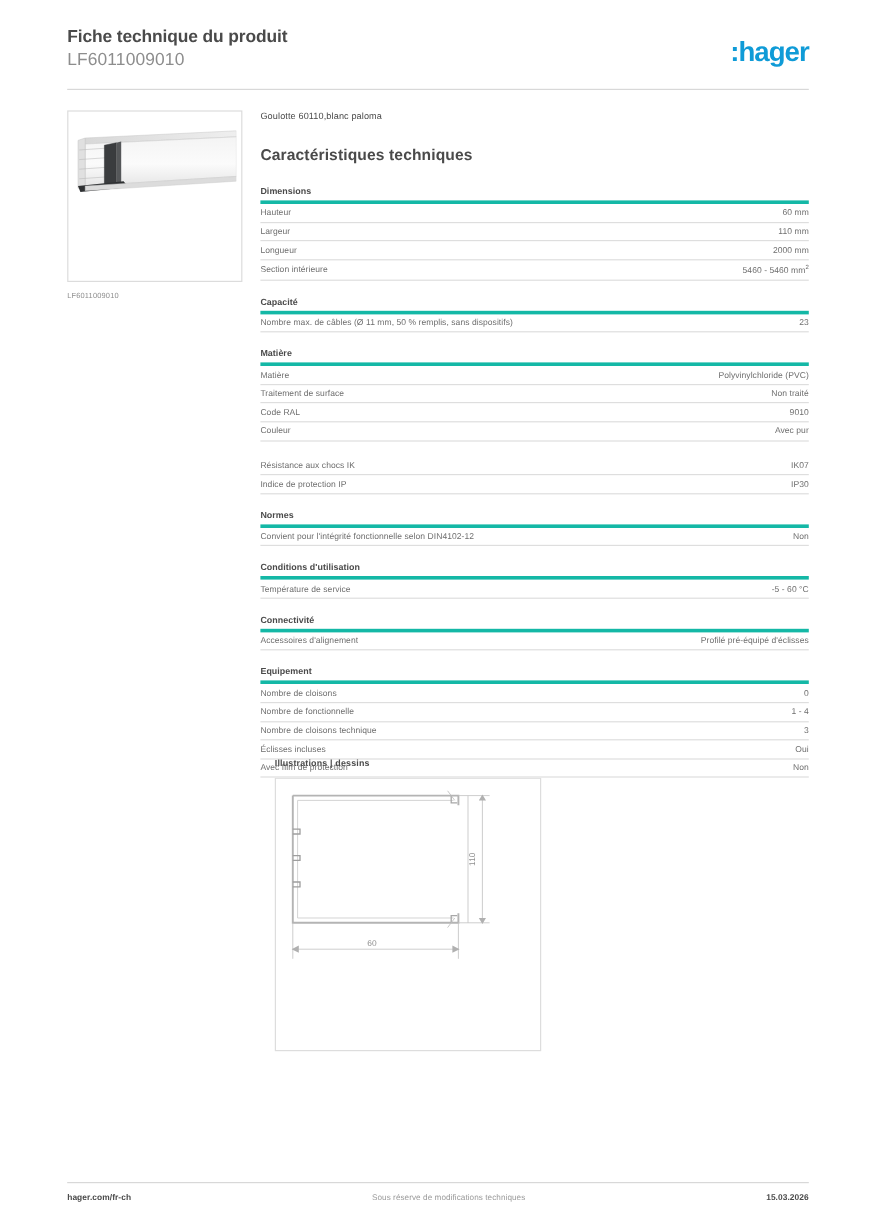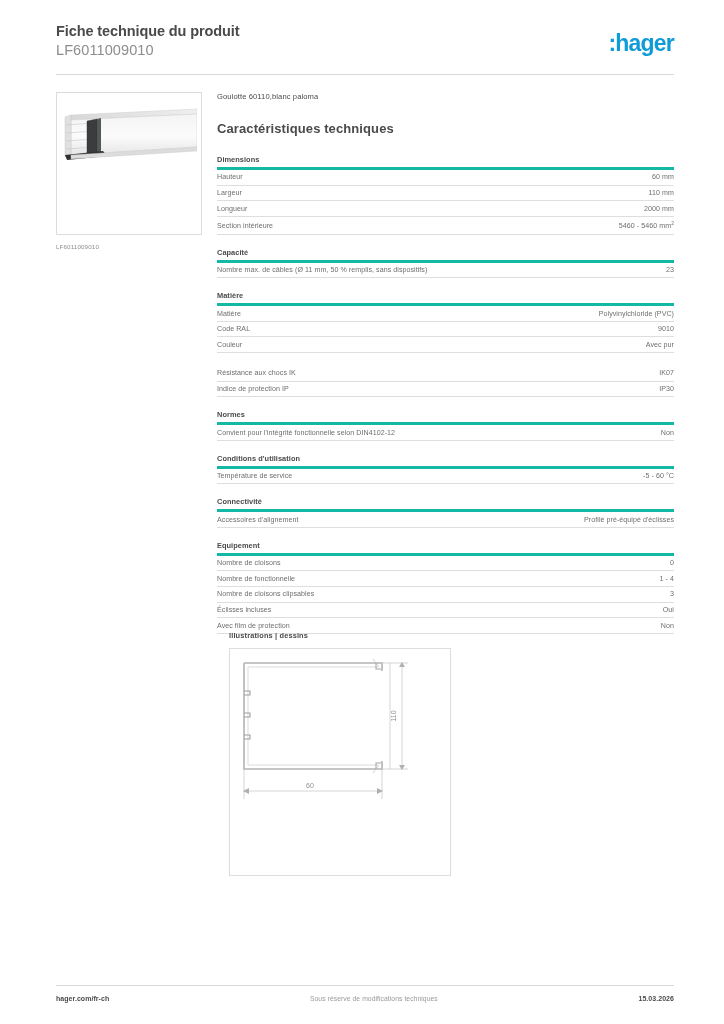--- a/index.html
+++ b/index.html
@@ -277,20 +277,24 @@
             <span class="v">23</span>
           </div>
         </div>
         <div class="group">
           <div class="group-head">Matière</div>
           <div class="row">
             <span class="k">Matière</span>
             <span class="v">Polyvinylchloride (PVC)</span>
           </div>
           <div class="row">
+            <span class="k">Traitement de surface</span>
+            <span class="v">Non traité</span>
+          </div>
+          <div class="row">
             <span class="k">Code RAL</span>
             <span class="v">9010</span>
           </div>
           <div class="row">
             <span class="k">Couleur</span>
             <span class="v">Avec pur</span>
           </div>
         </div>
         <div class="group">
           <div class="row">
@@ -327,21 +331,21 @@
           <div class="group-head">Equipement</div>
           <div class="row">
             <span class="k">Nombre de cloisons</span>
             <span class="v">0</span>
           </div>
           <div class="row">
             <span class="k">Nombre de fonctionnelle</span>
             <span class="v">1 - 4</span>
           </div>
           <div class="row">
-            <span class="k">Nombre de cloisons clipsables</span>
+            <span class="k">Nombre de cloisons technique</span>
             <span class="v">3</span>
           </div>
           <div class="row">
             <span class="k">Éclisses incluses</span>
             <span class="v">Oui</span>
           </div>
           <div class="row">
             <span class="k">Avec film de protection</span>
             <span class="v">Non</span>
           </div>

